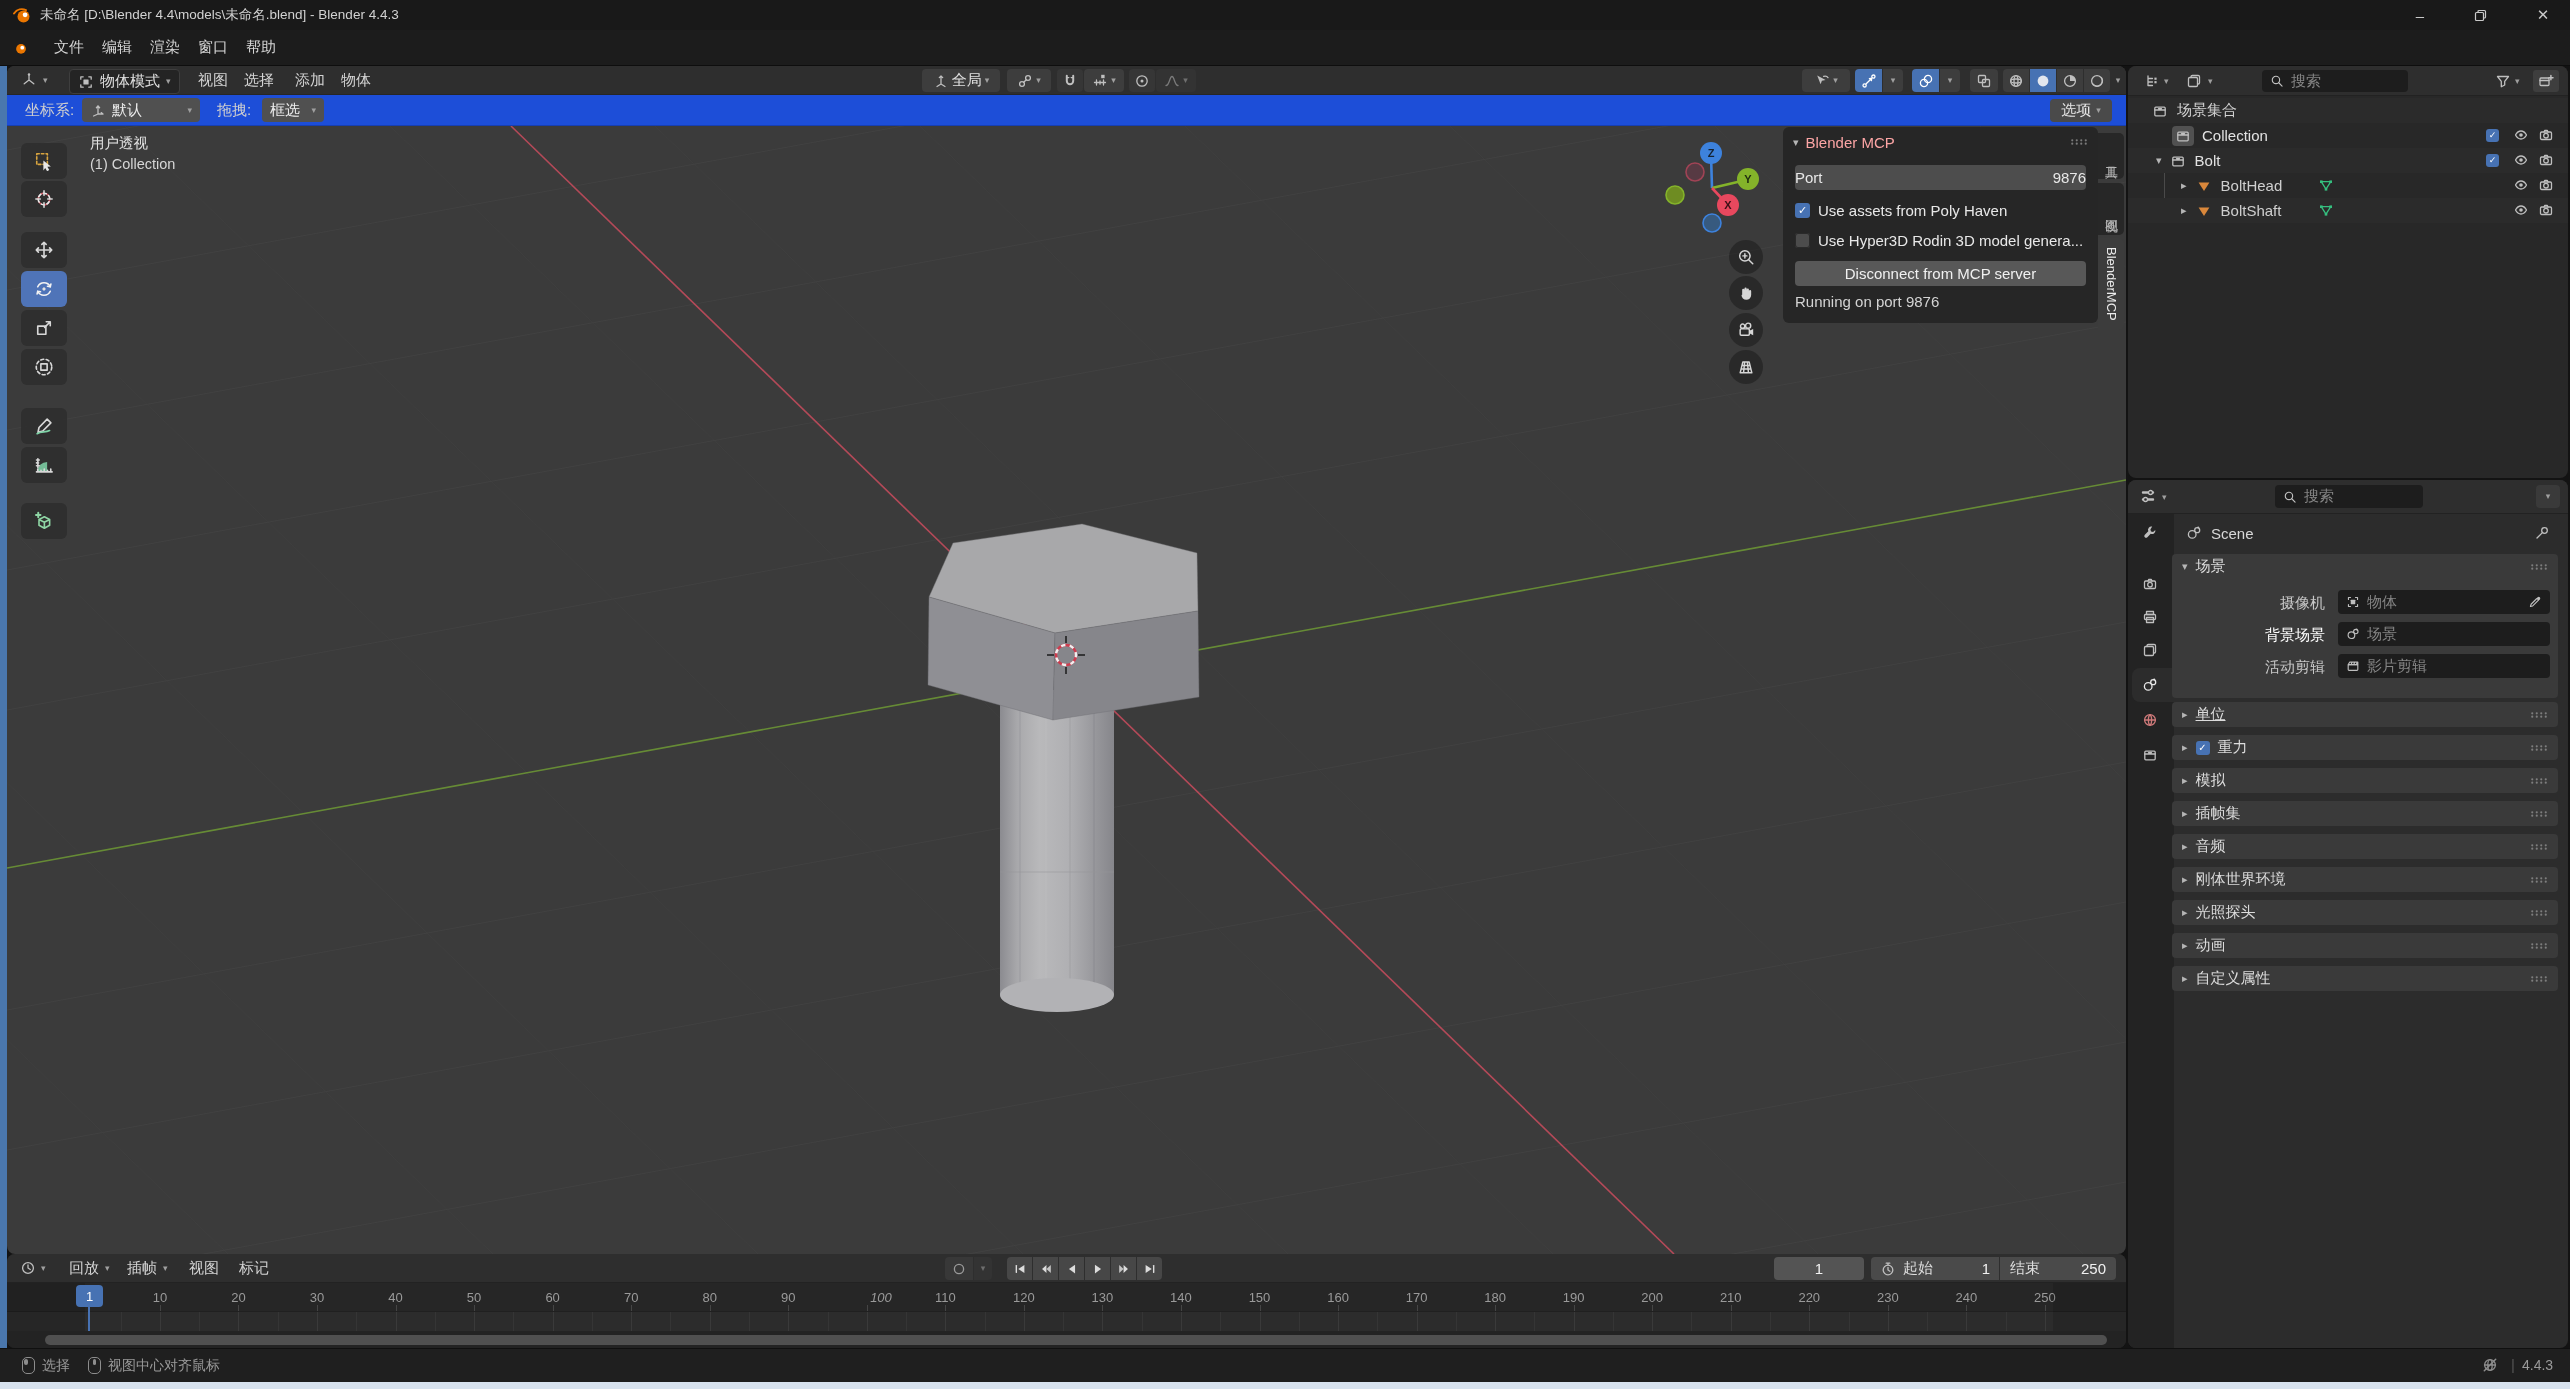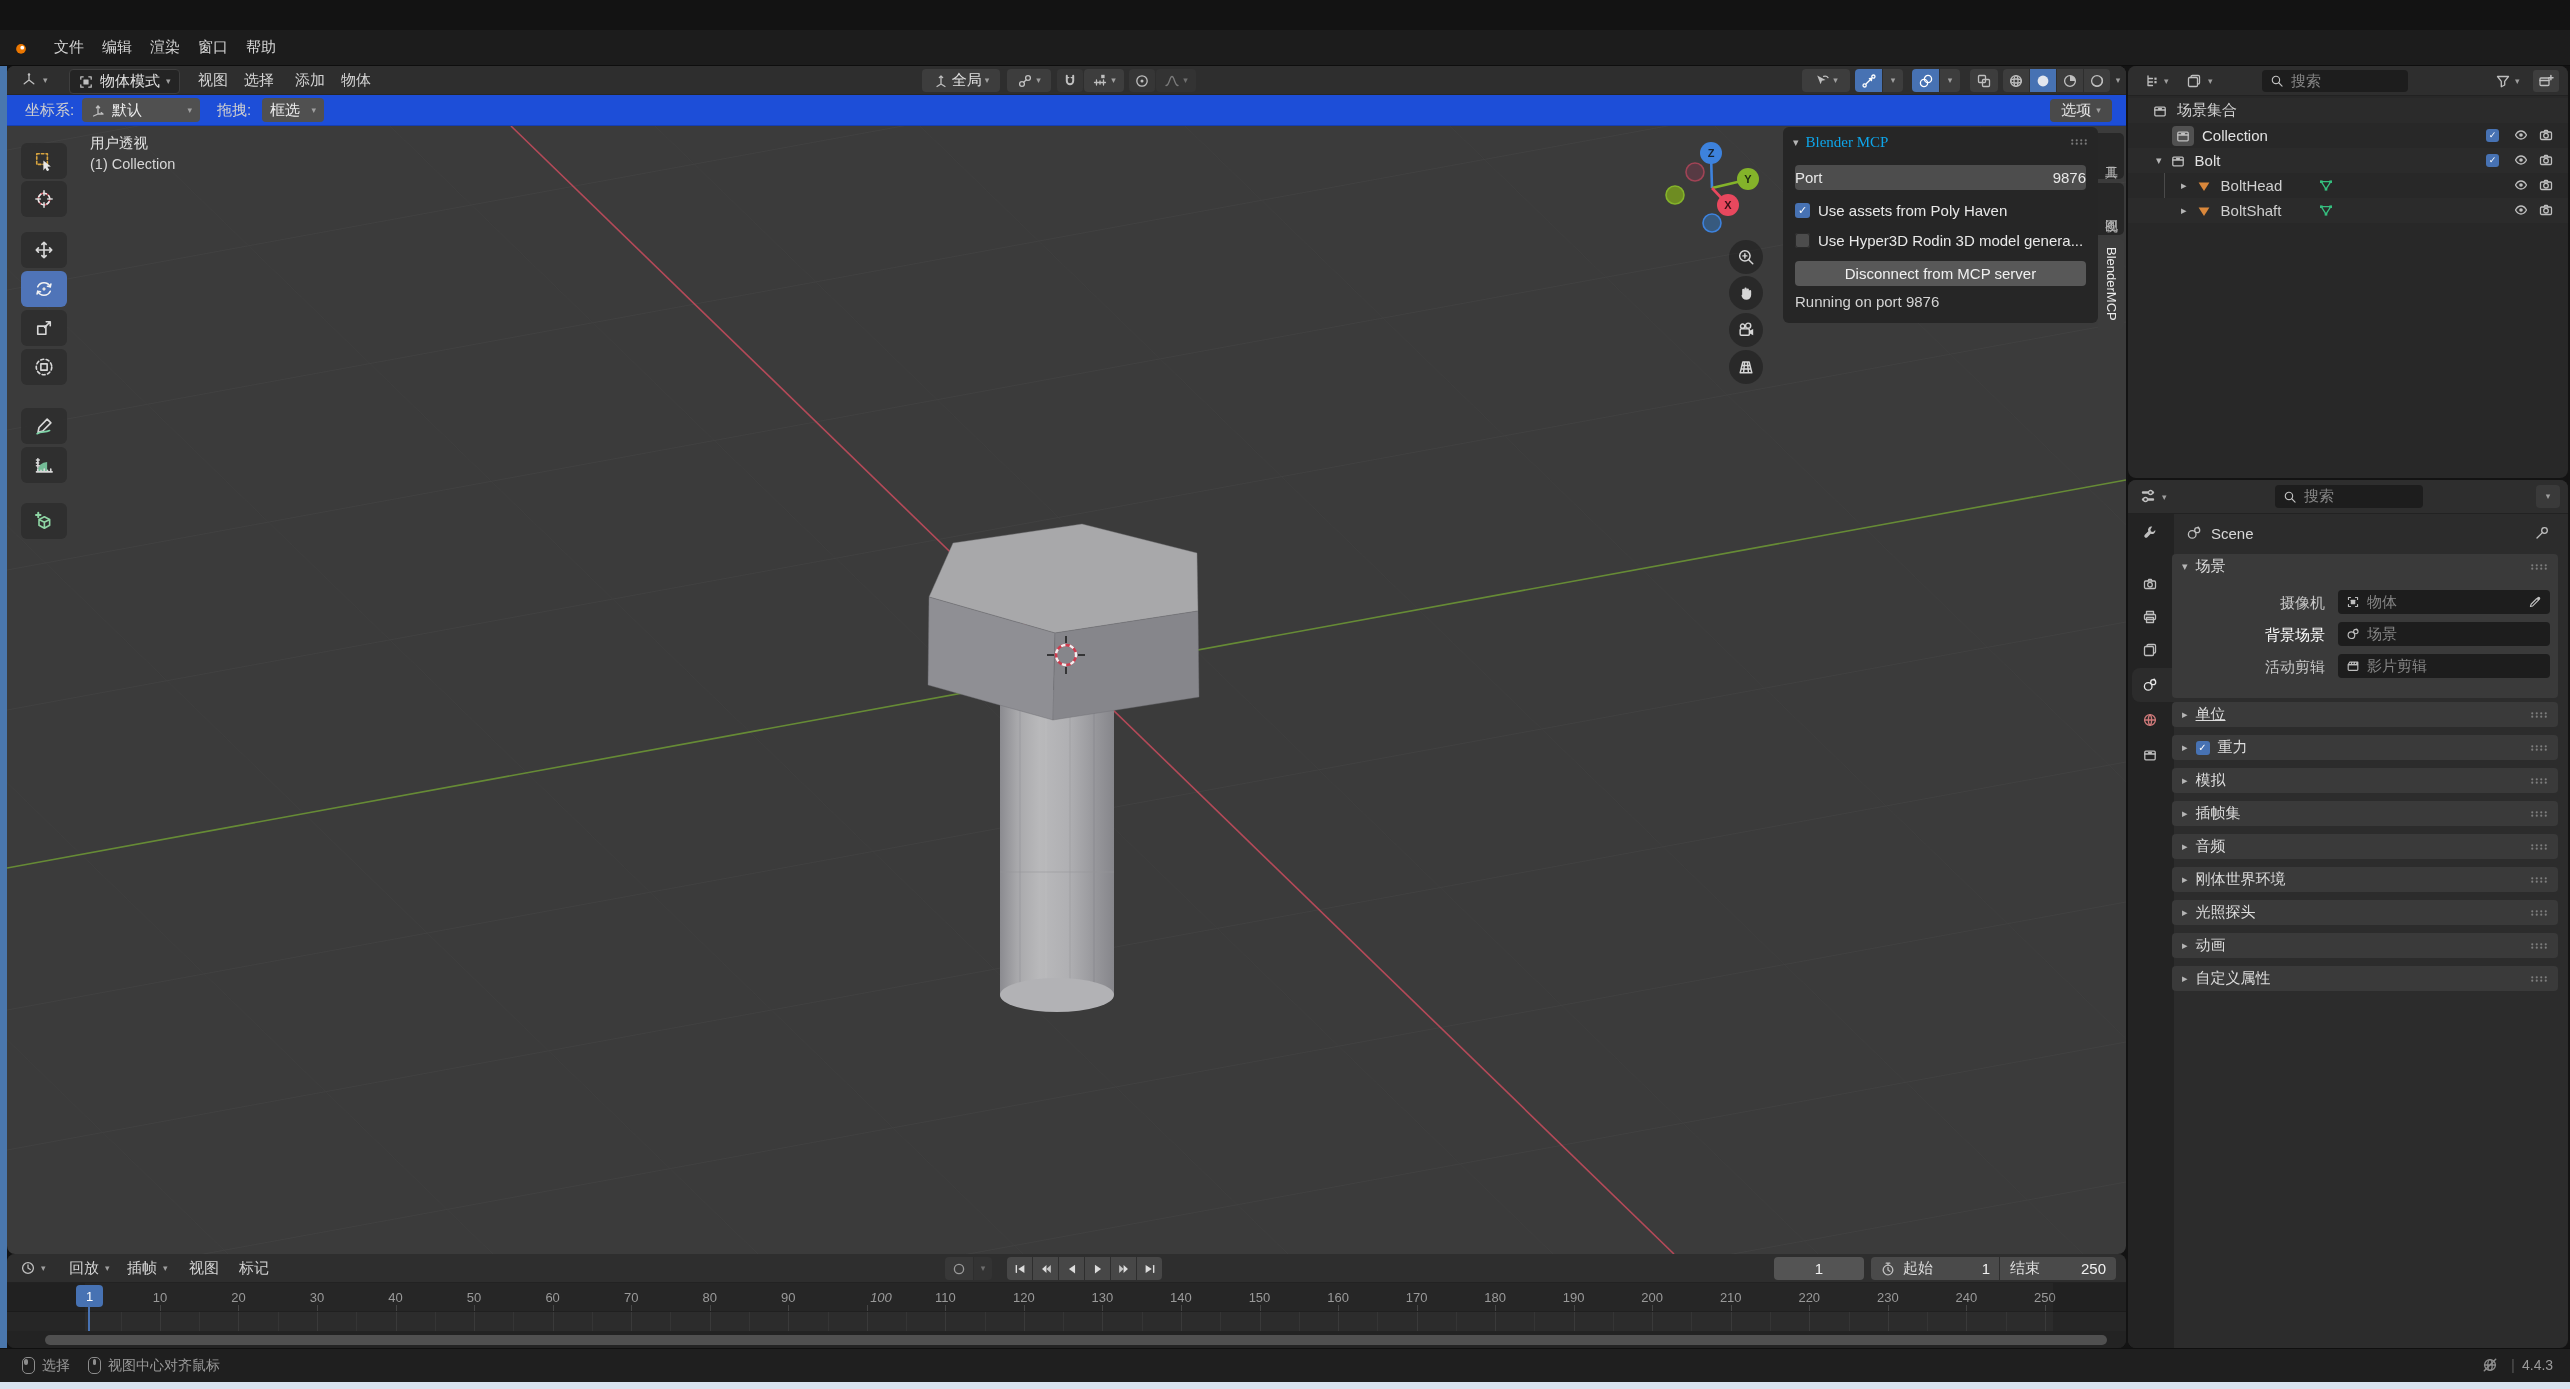--- a/index.html
+++ b/index.html
@@ -42,20 +42,40 @@
   .mouseic{width:11px;height:15px;border:1.5px solid #8d8d8d;border-radius:5px;position:relative;flex:none;}
   .mouseic i{position:absolute;background:#8d8d8d;border-radius:2px;width:4px;height:6px;top:1px;}
   .winbtn{position:absolute;top:0;height:30px;display:flex;align-items:center;justify-content:center;color:#c9c9c9;}
   .grip2{opacity:.8}
 </style>
 </head>
 <body>
 
 <div id="app">
 
+  <div class="a fx" style="left:0;top:0;width:2570px;height:30px;background:#191919;">
+    <span class="ic a" style="left:12px;top:5px;">
+      <svg width="21" height="20" viewBox="0 0 20 20">
+          <path d="M1.5 8.5 C4.5 4.2 9.5 3.4 13.5 5.2" stroke="#ea7600" stroke-width="2" fill="none" stroke-linecap="round"></path>
+          <circle cx="11" cy="11.5" r="6" fill="#ea7600"></circle>
+          <circle cx="12.6" cy="9.8" r="2.4" fill="#fff"></circle>
+        </svg>
+    </span>
+    <span class="a" style="left:40px;top:6px;font-size:13.5px;color:#d2d2d2;white-space:nowrap;">未命名 [D:\Blender 4.4\models\未命名.blend] - Blender 4.4.3</span>
+    <div class="winbtn" style="left:2398px;width:44px;font-size:15px;">–</div>
+    <div class="winbtn" style="left:2458px;width:44px;">
+      <span class="ic">
+          <svg width="13" height="13" viewBox="0 0 13 13" fill="none" stroke="#c9c9c9" stroke-width="1.2">
+            <rect x="1.5" y="3.5" width="8" height="8" rx="1"></rect>
+            <path d="M4 3.5 V2.5 a1 1 0 0 1 1-1 h5.5 a1 1 0 0 1 1 1 V8 a1 1 0 0 1-1 1 h-1"></path>
+          </svg>
+        </span>
+    </div>
+    <div class="winbtn" style="left:2516px;width:54px;font-size:15px;">✕</div>
+  </div>
 
   <div class="a" style="left:0;top:30px;width:2570px;height:36px;background:#1c1c1c;border-bottom:1px solid #0e0e0e;box-sizing:border-box;">
     <span class="ic a" style="left:12px;top:9px;">
       <svg width="18" height="18" viewBox="0 0 20 20">
           <circle cx="10" cy="11" r="5.4" fill="#ea7600"></circle>
           <circle cx="11.4" cy="9.6" r="2.1" fill="#fff"></circle>
         </svg>
     </span>
     <span class="menu a" style="left:54px;top:8px;">文件</span>
     <span class="menu a" style="left:102px;top:8px;">编辑</span>
@@ -483,21 +503,21 @@
         <span class="ic">
           <svg width="18" height="18" viewBox="0 0 16 16" fill="none" stroke="currentColor" stroke-width="1.3" stroke-linecap="round" stroke-linejoin="round">
             <path d="M2.8 13.2 L5.2 3.5 h5.6 l2.4 9.7 z M6.8 3.5 L5.8 13.2 M9.2 3.5 l1 9.7 M4.6 6.6 h6.8 M3.8 9.8 h8.4"></path>
           </svg>
         </span>
       </div>
 
     <div class="a" style="left:1776px;top:61px;width:315px;height:196px;background:rgba(37,37,37,.95);border-radius:6px;">
       <div class="fx" style="height:30px;padding:0 10px;gap:7px;">
         <span class="chev">▾</span>
-        <span style="color:#0ea5e9;flex:1;font-family:Liberation Serif, serif;">Blender MCP</span>
+        <span style="color:#fca5a5;flex:1;">Blender MCP</span>
         <span class="ic grip2">
             <svg width="18" height="18" viewBox="0 0 16 16" fill="none" stroke="currentColor" stroke-width="1.3" stroke-linecap="round" stroke-linejoin="round">
               <g fill="#8f8f8f" stroke="none">
                 <circle cx="2" cy="6.5" r=".95"></circle>
                 <circle cx="6" cy="6.5" r=".95"></circle>
                 <circle cx="10" cy="6.5" r=".95"></circle>
                 <circle cx="14" cy="6.5" r=".95"></circle>
                 <circle cx="2" cy="9.5" r=".95"></circle>
                 <circle cx="6" cy="9.5" r=".95"></circle>
                 <circle cx="10" cy="9.5" r=".95"></circle>

